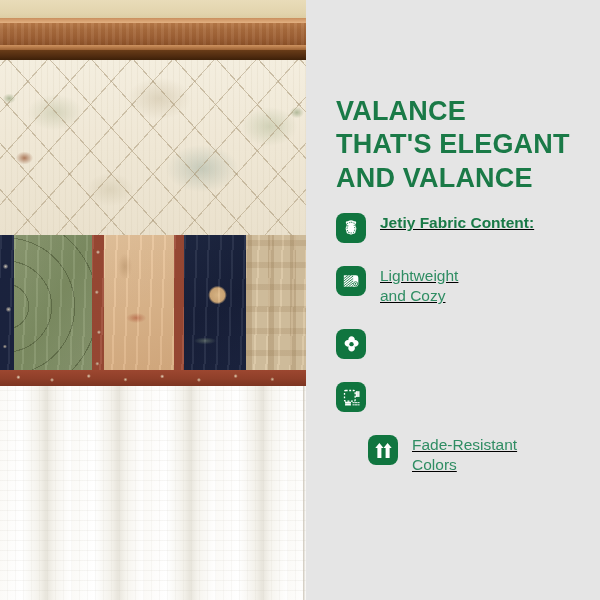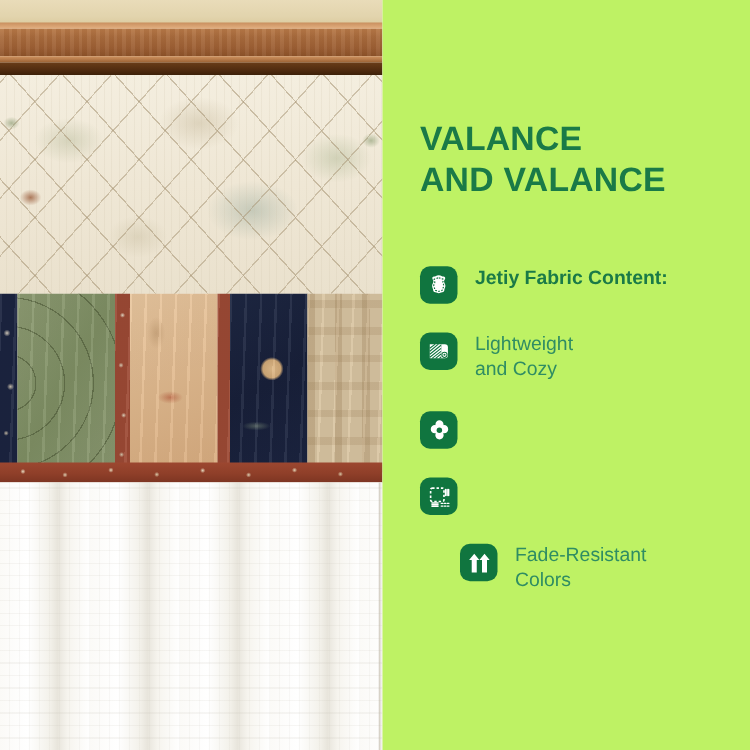--- a/index.html
+++ b/index.html
@@ -239,21 +239,21 @@
     background: linear-gradient(90deg, rgba(190,182,165,0.7), rgba(255,255,255,0));
   }
 
   
   #panel {
     position: absolute;
     left: 306px;
     top: 0;
     width: 294px;
     height: 600px;
-    background: #bef264;
+    background: #e5e5e5;
   }
 
   #headline {
     position: absolute;
     left: 30px;
     top: 95px;
     margin: 0;
     font-size: 27px;
     line-height: 1.24;
     font-weight: bold;
@@ -266,20 +266,21 @@
   }
 
   #features {
     position: absolute;
     left: 30px;
     top: 212px;
     width: 254px;
     list-style: none;
     margin: 0;
     padding: 0;
+    text-decoration: underline;
   }
   .feature {
     display: flex;
     align-items: flex-start;
     margin-bottom: 22px;
   }
   .feature:last-child { margin-bottom: 0; padding-left: 32px; }
 
   .feat-icon {
     flex: 0 0 auto;
@@ -333,20 +334,21 @@
 
     <div class="binding"></div>
     <div class="curtain"></div>
     <div class="photo-edge"></div>
   </div>
 
   <div id="panel">
 
     <h1 id="headline">
       <span class="hl">VALANCE</span>
+      <span class="hl">THAT'S ELEGANT</span>
       <span class="hl">AND VALANCE</span>
     </h1>
 
     <ul id="features">
 
       <li class="feature">
         <span class="feat-icon">
           <svg width="20" height="20" viewBox="0 0 24 24" aria-hidden="true">
             <path d="M12 2.6c2.4 0 3.1 1.3 4.6 1.3 1 0 1.6 .7 1.6 1.6 0 1.3-1.1 1.6-1.1 2.8 0 2 1.3 2.4 1.3 4.3 0 2-1 2.6-1 4 0 1.4-.7 2.4-2.1 2.4-1.6 0-2 .9-3.3 .9s-1.7-.9-3.3-.9c-1.4 0-2.1-1-2.1-2.4 0-1.4-1-2-1-4 0-1.9 1.3-2.3 1.3-4.3 0-1.2-1.1-1.5-1.1-2.8 0-.9 .6-1.6 1.6-1.6C8.9 3.9 9.6 2.6 12 2.6z" fill="#ffffff"></path>
             <path d="M12 5.1c1.8 0 2.3 1 3.4 1 .7 0 1.2 .5 1.2 1.2 0 1-.8 1.2-.8 2.1 0 1.5 1 1.8 1 3.2 0 1.5-.8 2-.8 3 0 1-.5 1.8-1.6 1.8-1.2 0-1.5 .7-2.4 .7s-1.3-.7-2.4-.7c-1.1 0-1.6-.8-1.6-1.8 0-1-.8-1.5-.8-3 0-1.4 1-1.7 1-3.2 0-.9-.8-1.1-.8-2.1 0-.7 .5-1.2 1.2-1.2 1.1 0 1.6-1 3.4-1z" fill="none" stroke="#10753f" stroke-width="1.1" stroke-dasharray="1.6 1.4"></path>

